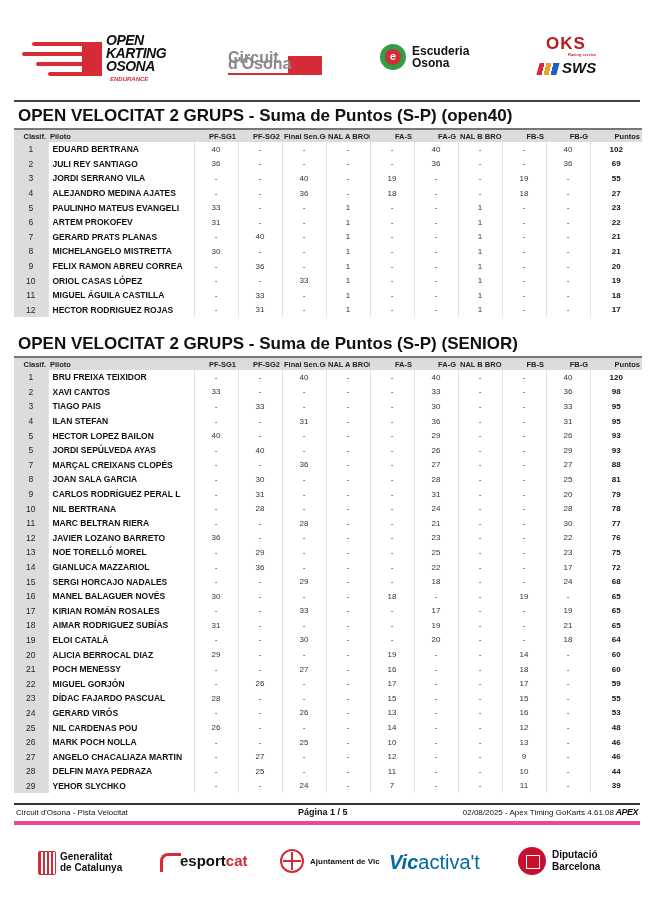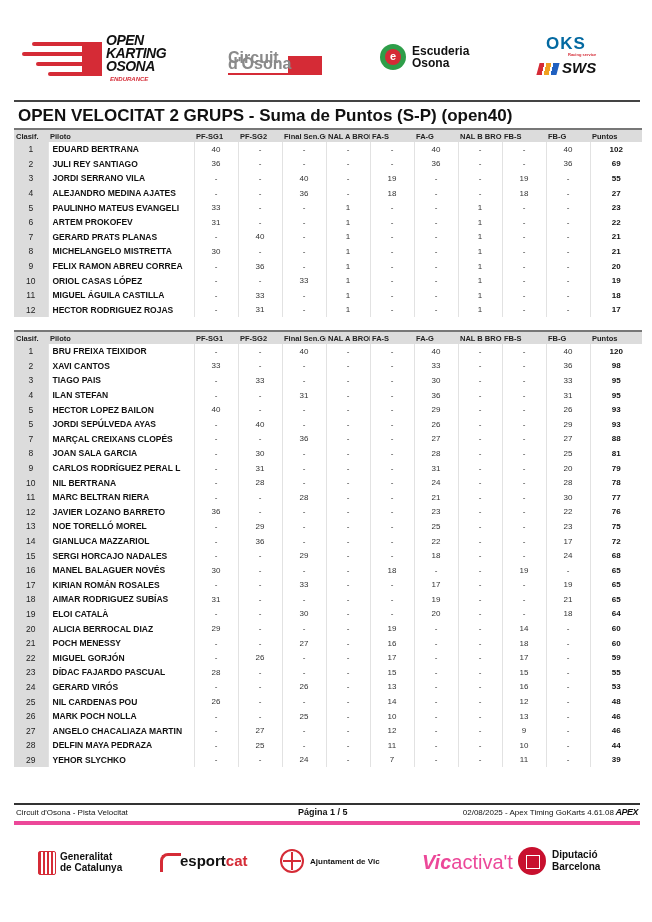--- a/index.html
+++ b/index.html
@@ -18,32 +18,32 @@
   .circuit .t2 { position:absolute; left:0; top:14px; font-weight:bold; font-size:16px; color:#8a8a8a; line-height:15px; }
   .circuit .red { position:absolute; left:60px; top:14px; width:34px; height:17px; background:#d52b36; }
   .circuit .line { position:absolute; left:0; top:31px; width:94px; height:2px; background:#d52b36; }
   
   .escuderia { left:380px; top:12px; width:110px; height:40px; }
   .escuderia .ring { position:absolute; left:0; top:2px; width:26px; height:26px; border-radius:50%; background:#2e9e49; }
   .escuderia .inner { position:absolute; left:5px; top:7px; width:16px; height:16px; border-radius:50%; background:#d52b36; color:#fff; font-size:11px; font-weight:bold; text-align:center; line-height:15px; }
   .escuderia .t { position:absolute; left:32px; top:3px; font-weight:bold; font-size:12px; line-height:12px; color:#111; }
   
   .oks { left:538px; top:6px; width:80px; height:50px; }
-  .oks .big { position:absolute; left:8px; top:0; font-weight:bold; font-size:17px; color:#0369a1; letter-spacing:1px; line-height:16px; }
+  .oks .big { position:absolute; left:8px; top:0; font-weight:bold; font-size:17px; color:#b91c1c; letter-spacing:1px; line-height:16px; }
   .oks .small { position:absolute; left:30px; top:16px; font-size:4px; color:#d52b36; font-weight:bold; }
   .oks .sws { position:absolute; left:4px; top:24px; font-weight:bold; font-style:italic; font-size:15px; color:#111; line-height:16px; }
   .oks .stripes { position:absolute; left:0; top:27px; width:20px; height:12px; background:linear-gradient(90deg,#d52b36 0 25%,transparent 25% 35%,#f0a020 35% 60%,transparent 60% 70%,#2060c0 70% 100%); transform:skewX(-15deg); }
 
   .section { position:absolute; left:14px; width:626px; }
   .sec1 { top:100px; }
   .sec2 { top:330px; }
   .sec-rule { height:2px; background:#444; width:626px; }
   .sec-title { font-size:17px; font-weight:bold; color:#111; margin:4px 0 2px 4px; line-height:20px; white-space:nowrap; }
   table { border-collapse:collapse; width:626px; table-layout:fixed; font-size:8px; }
-  thead th { background:#dcdcdc; font-weight:bold; color:#222; height:12px; padding:0 2px; white-space:nowrap; overflow:hidden; border-top:2px solid #777; text-align:left; font-size:7.5px; }
+  thead th { background:#dcdcdc; font-weight:bold; color:#222; height:12px; padding:0 2px; white-space:nowrap; overflow:hidden; border-top:2px solid #777; text-align:right; font-size:7.5px; }
   thead th.pil { text-align:left; }
   tbody td { height:14.6px; padding:0 2px; text-align:center; color:#333; white-space:nowrap; overflow:hidden; border-left:1px solid #e2e2e2; font-size:8px; }
   tbody td.pos { background:#dcdcdc; border-left:none; color:#222; font-size:8.5px; }
   tbody td.pil { text-align:left; font-weight:bold; color:#111; font-size:8.5px; padding-left:4px; }
   tbody td.pts { font-weight:bold; color:#111; }
   col.c-pos { width:34px; }
   col.c-pil { width:146px; }
   col.c-n { width:44px; }
   col.c-pts { width:52px; }
 
@@ -59,21 +59,21 @@
   .gen .t { position:absolute; left:22px; top:0; font-weight:bold; font-size:10px; line-height:11px; white-space:nowrap; }
   .esp { left:160px; top:6px; }
   .esp .sw { position:absolute; left:0; top:2px; width:18px; height:16px; border-top:3px solid #d52b36; border-left:3px solid #d52b36; border-radius:8px 0 0 0; }
   .esp .t { position:absolute; left:20px; top:0; font-weight:bold; font-size:15px; line-height:20px; white-space:nowrap; }
   .esp .t .cat { color:#d52b36; }
   .ajv { left:280px; top:4px; }
   .ajv .shield { position:absolute; left:0; top:0; width:24px; height:24px; border:2px solid #d52b36; border-radius:50%; box-sizing:border-box; }
   .ajv .shield:before { content:""; position:absolute; left:9px; top:1px; width:2px; height:18px; background:#d52b36; }
   .ajv .shield:after { content:""; position:absolute; left:1px; top:9px; width:18px; height:2px; background:#d52b36; }
   .ajv .t { position:absolute; left:30px; top:8px; font-size:8px; font-weight:bold; white-space:nowrap; }
-  .vic { left:422px; top:6px; font-size:20px; line-height:22px; white-space:nowrap; color:#ec4899; }
+  .vic { left:389px; top:6px; font-size:20px; line-height:22px; white-space:nowrap; color:#0369a1; }
   .vic b { font-style:italic; }
   .dip { left:518px; top:2px; }
   .dip .circ { position:absolute; left:0; top:0; width:28px; height:28px; border-radius:50%; background:#c8102e; }
   .dip .circ:after { content:""; position:absolute; left:8px; top:8px; width:12px; height:12px; border:1px solid #fff; }
   .dip .t { position:absolute; left:34px; top:2px; font-weight:bold; font-size:10px; line-height:12px; white-space:nowrap; }
 </style>
 </head>
 <body>
 
 <div class="logos-top">
@@ -319,20 +319,21 @@
           <td>-</td>
           <td>-</td>
           <td class="pts">17</td>
         </tr>
       </tbody>
   </table>
 </div>
 
 <div class="section sec2">
   <div class="sec-rule" style="height:0;"></div>
+  <div class="sec-title">OPEN VELOCITAT 2 GRUPS - Suma de Puntos (S-P) (SENIOR)</div>
   <table>
     <colgroup>
         <col class="c-pos">
         <col class="c-pil">
         <col class="c-n">
         <col class="c-n">
         <col class="c-n">
         <col class="c-n">
         <col class="c-n">
         <col class="c-n">

